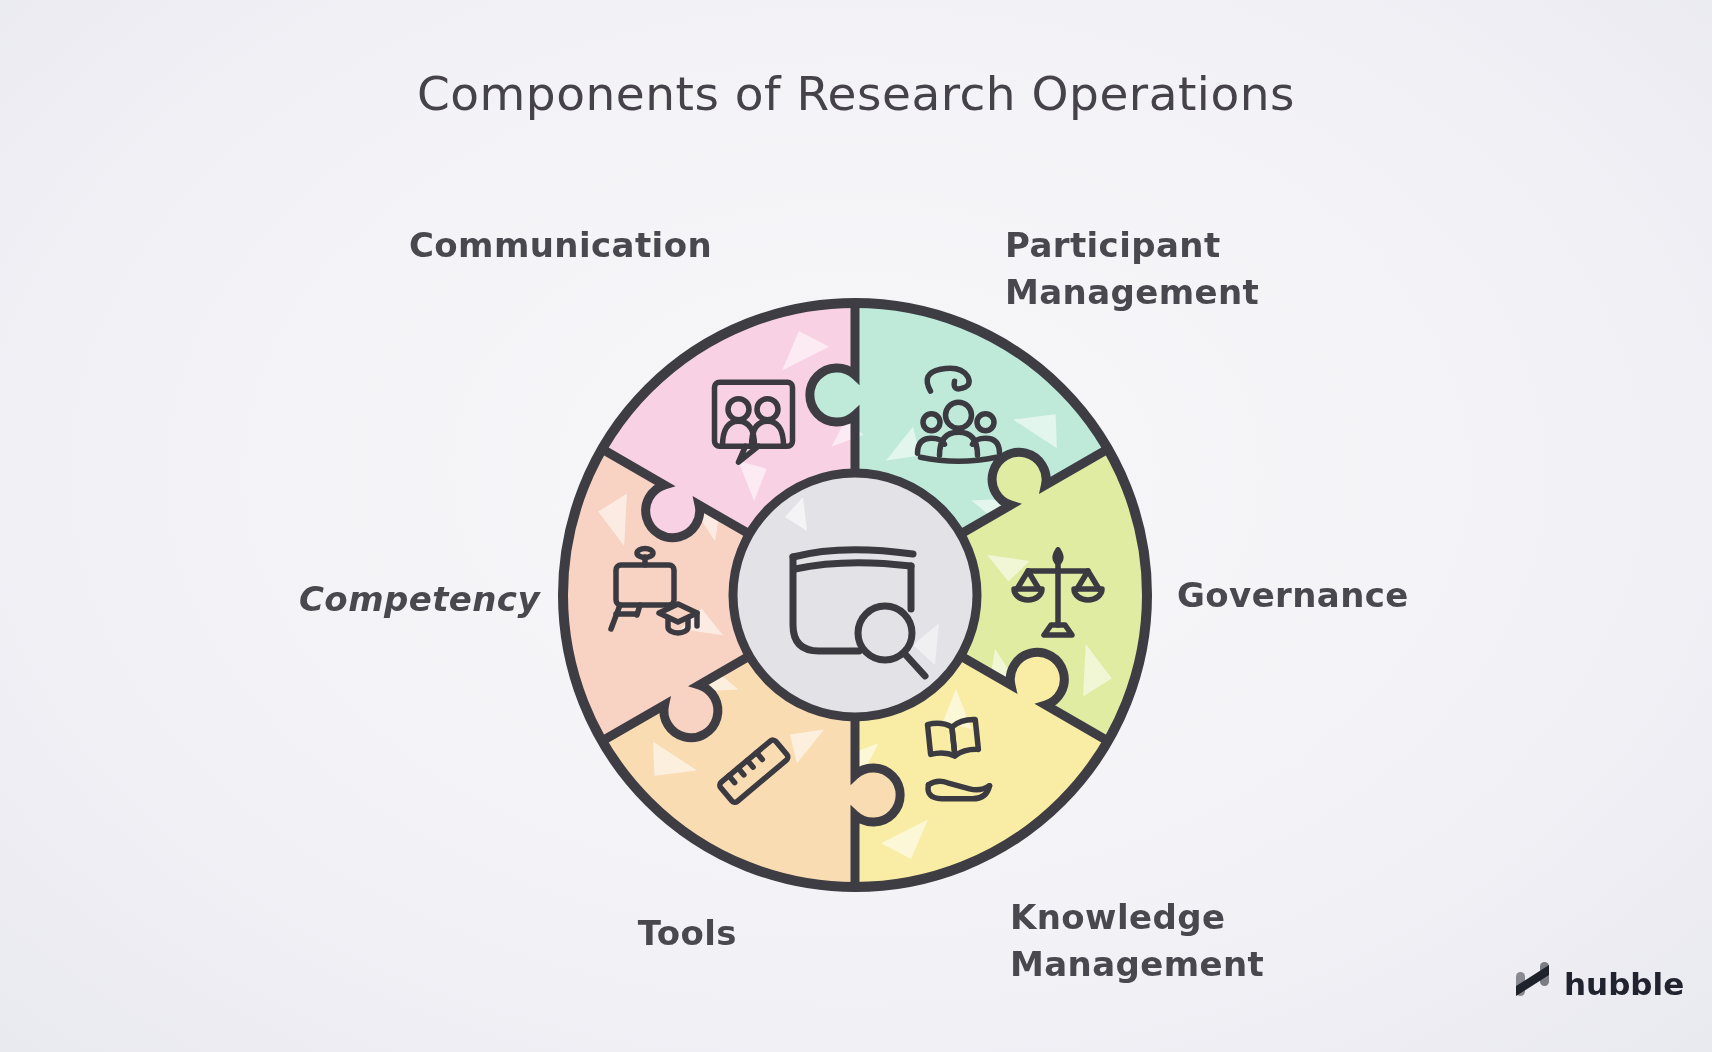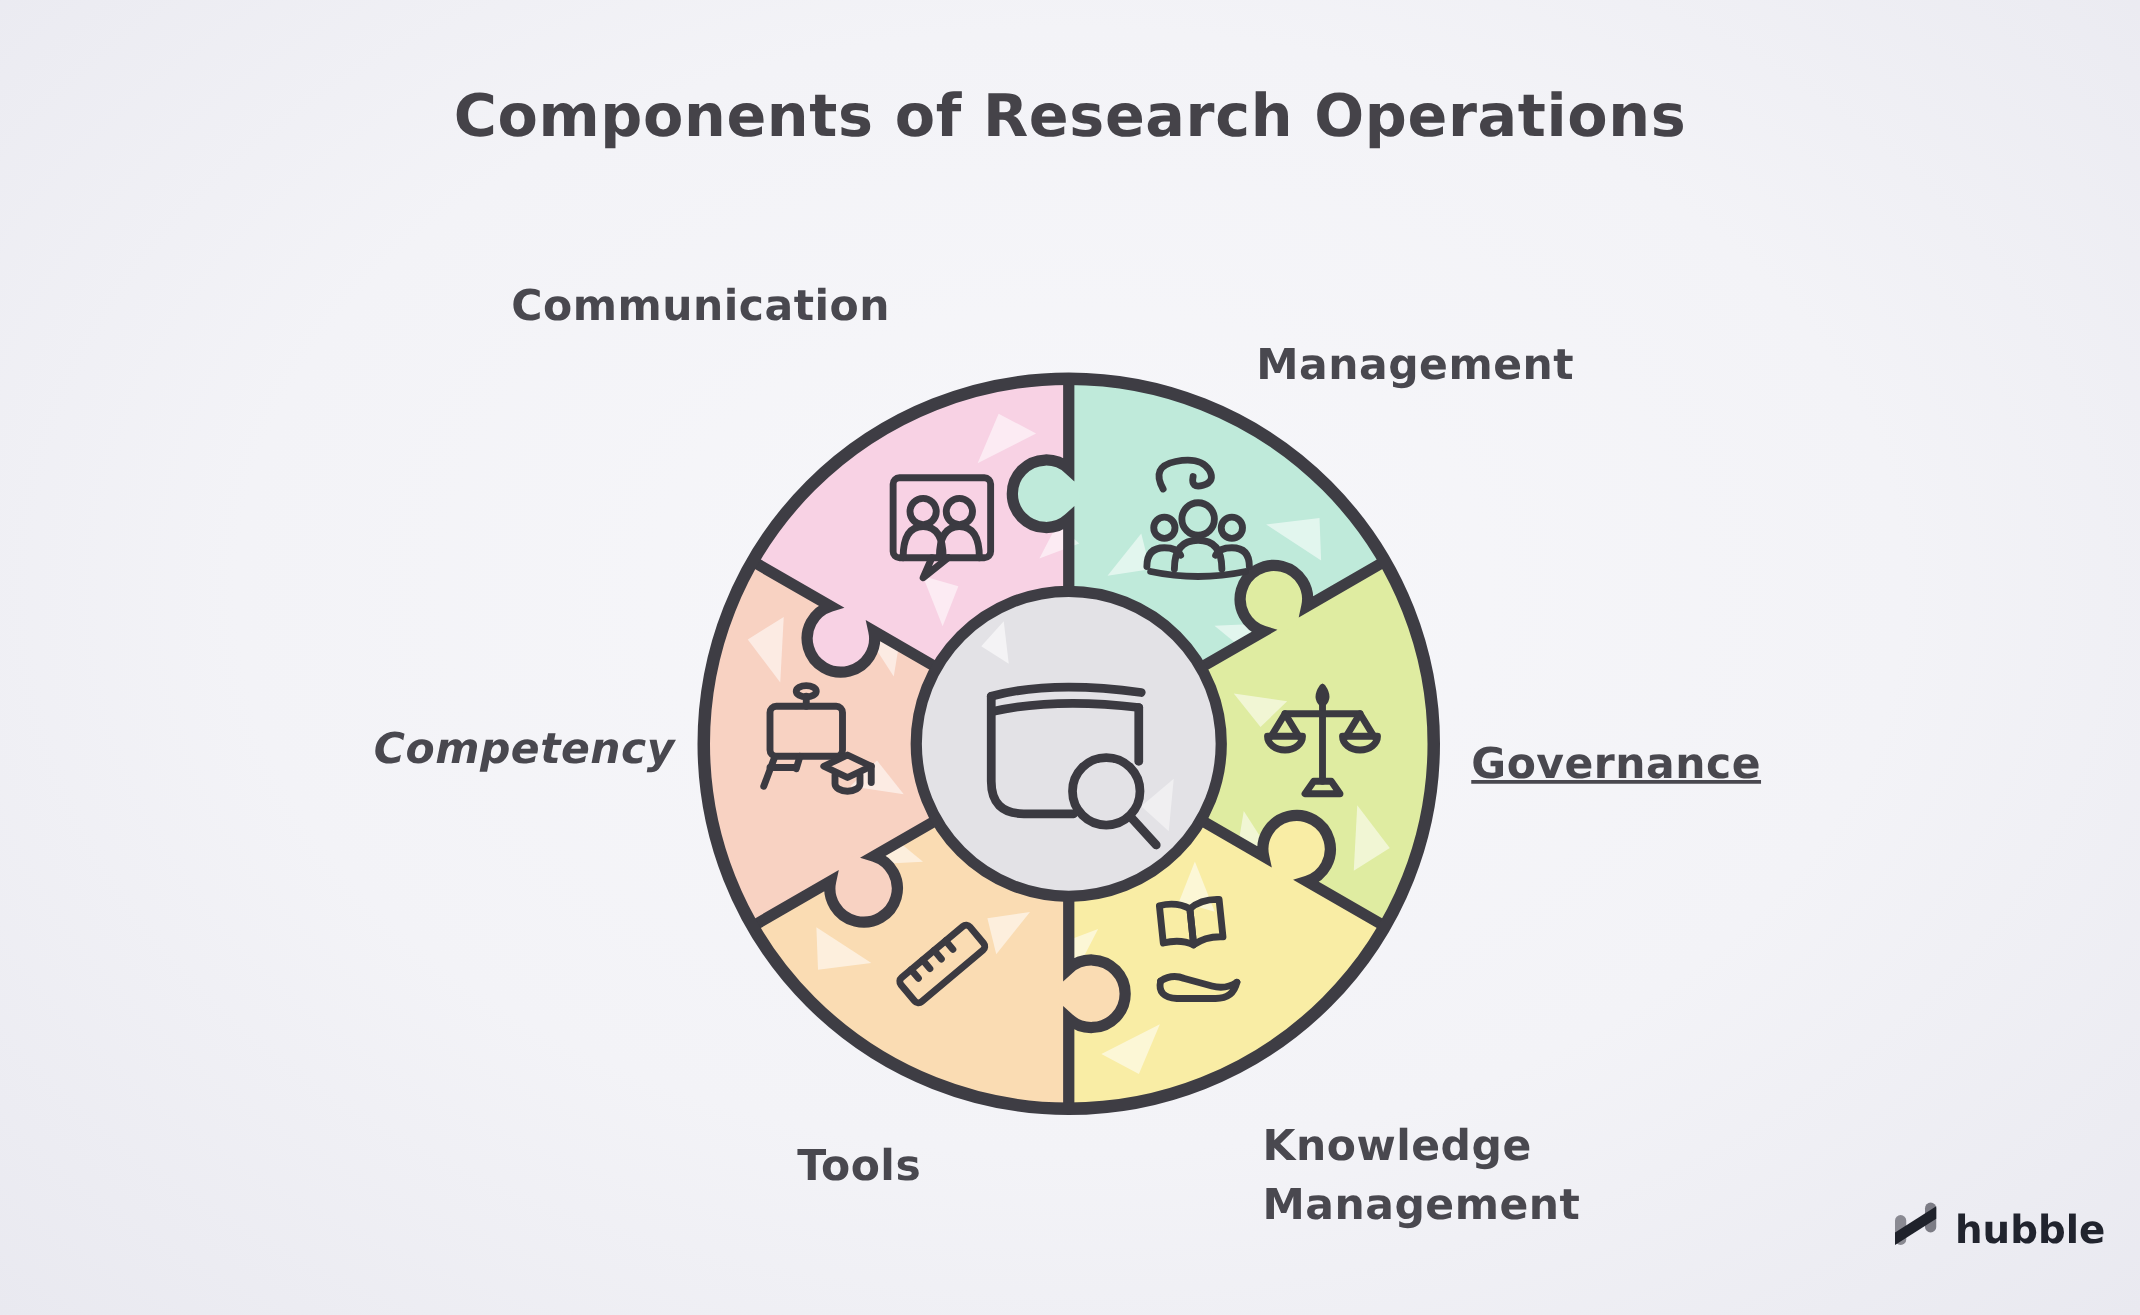--- a/index.html
+++ b/index.html
@@ -3,21 +3,21 @@
 <meta charset="utf-8">
 <style>
   html,body{margin:0;padding:0;}
   .stage{
     position:relative;width:1712px;height:1052px;overflow:hidden;
     background:radial-gradient(ellipse at 50% 45%, #f7f7fa 0%, #f3f3f7 55%, #e9e9f0 100%);
     font-family:"DejaVu Sans","Liberation Sans",sans-serif;
   }
   .title{
     position:absolute;top:66px;left:0;width:100%;text-align:center;
-    font-size:47px;font-weight:700;color:#454349;letter-spacing:.5px;
+    font-size:47px;font-weight:400;color:#454349;letter-spacing:.5px;
   }
   .seg-label{
     position:absolute;font-size:34px;font-weight:700;color:#49484f;
     line-height:1.38;white-space:nowrap;letter-spacing:.4px;
   }
   .seg-label.left{text-align:left;}
   .seg-label.right{text-align:right;}
   svg.puzzle{position:absolute;left:0;top:0;}
   .logo{
     position:absolute;left:1510px;top:956px;display:flex;align-items:flex-end;gap:8px;
@@ -141,22 +141,22 @@
         <use href="#governance-scales-icon" transform="translate(1058.0,595.0)"></use>
         <use href="#knowledge-management-icon" transform="translate(956.5,770.8)"></use>
         <use href="#tools-ruler-icon" transform="translate(753.5,770.8)"></use>
         <use href="#competency-easel-icon" transform="translate(652.0,595.0)"></use>
         <use href="#communication-advocacy-icon" transform="translate(753.5,419.2)"></use>
         <use href="#book-search-icon" transform="translate(855,595)"></use>
       </g>
   </svg>
 
   <div id="labels">
-      <div class="seg-label left" style="top: 222px; left: 1005px;"><br><span>Management</span></div>
-      <div class="seg-label left" style="top: 588px; left: 1177px; text-decoration: underline;"><span>Governance</span></div>
+      <div class="seg-label left" style="top: 222px; left: 1005px;"><span>Participant</span><br><span>Management</span></div>
+      <div class="seg-label left" style="top: 572px; left: 1177px;"><span>Governance</span></div>
       <div class="seg-label left" style="top: 894px; left: 1010px;"><span>Knowledge</span><br><span>Management</span></div>
       <div class="seg-label right" style="top: 910px; right: 975px;"><span>Tools</span></div>
       <div class="seg-label right" style="top: 576px; right: 1172px; font-style: italic;"><span>Competency</span></div>
       <div class="seg-label right" style="top: 222px; right: 1000px;"><span>Communication</span><br></div>
     </div>
 
   <div class="logo">
     <svg width="46" height="46" viewBox="0 0 46 46">
       <rect x="6" y="16" width="9" height="24" rx="4.5" fill="#8a8a92"></rect>
       <rect x="30" y="6" width="9" height="24" rx="4.5" fill="#7c7c85"></rect>

